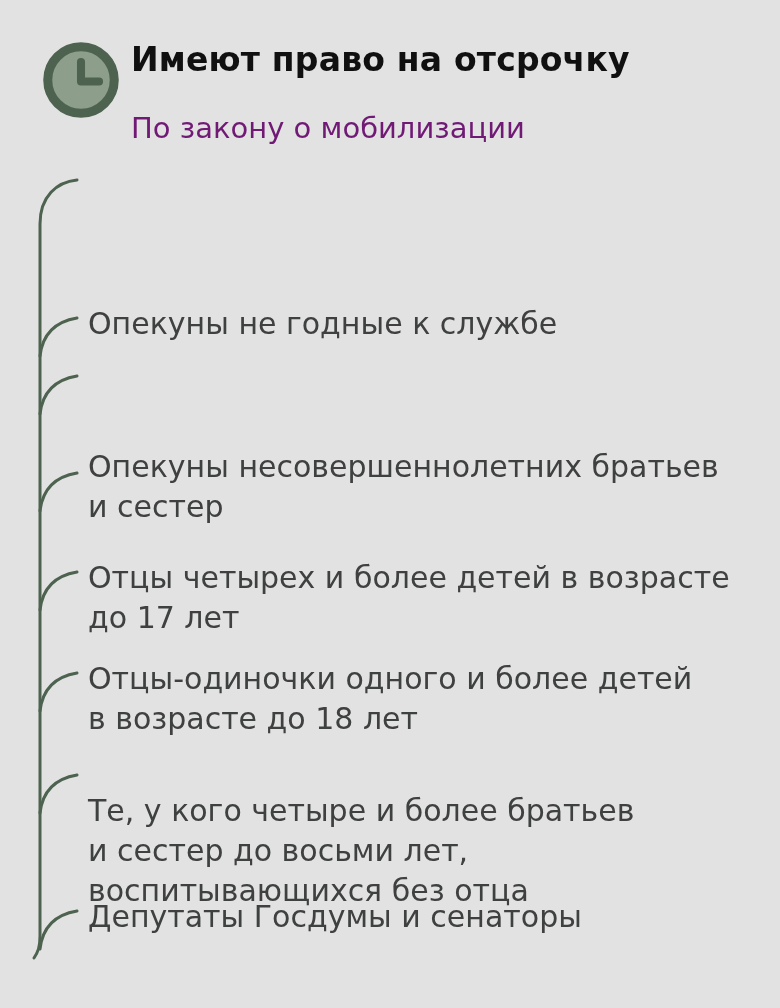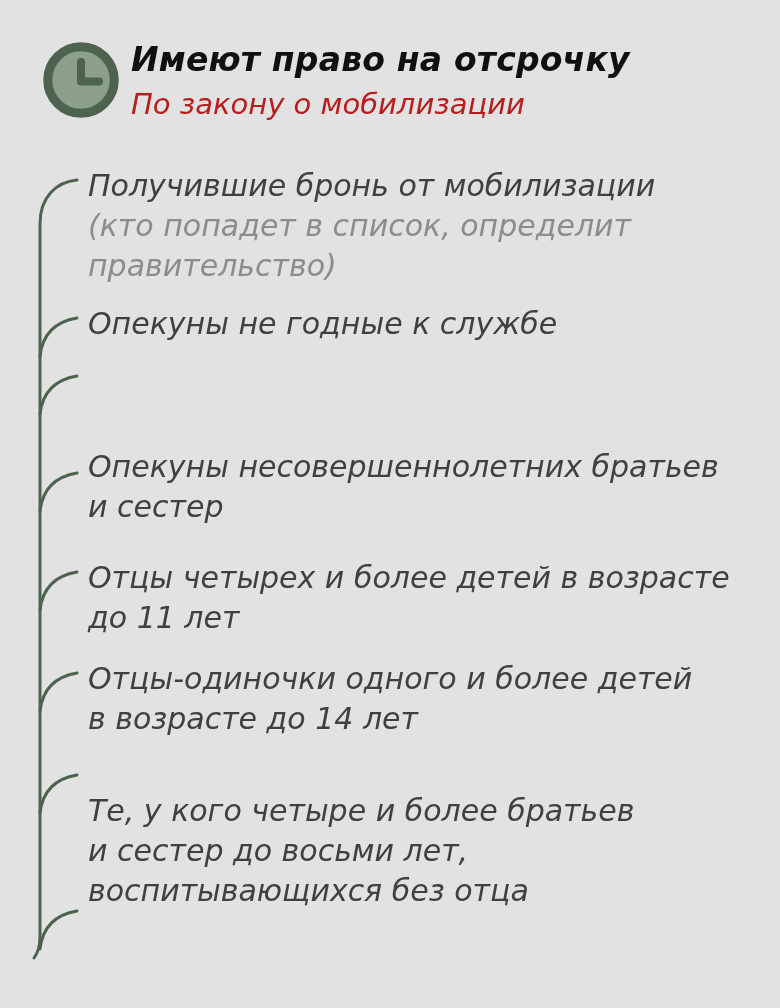--- a/index.html
+++ b/index.html
@@ -11,37 +11,37 @@
     --muted:#8c8c8c;
   }
   *{margin:0;padding:0;box-sizing:border-box;}
   html,body{width:780px;height:1008px;}
   body{
     background:var(--bg);
     font-family:"DejaVu Sans","Liberation Sans",sans-serif;
     position:relative;
     overflow:hidden;
   }
-  .page{position:absolute;inset:0;font-style:italic;}
+  .page{position:absolute;inset:0;}
   .header{position:absolute;left:0;top:0;width:780px;height:150px;}
   .icon-wrap{position:absolute;left:43px;top:42px;width:76px;height:76px;}
   .titles{position:absolute;left:131px;top:40px;width:620px;}
   .title{
     font-size:33px;
     line-height:40px;
     font-weight:700;
     color:var(--title);
     letter-spacing:.2px;
   }
   .subtitle{
-    margin-top:7px;
+    margin-top:31px;
     font-size:29px;
     line-height:34px;
     font-weight:400;
-    color:#b91c1c;
+    color:#701a75;
   }
   .vine{position:absolute;left:0;top:0;pointer-events:none;}
   .vine path{fill:none;stroke:var(--accent);stroke-width:3;stroke-linecap:round;}
   .list{position:absolute;inset:0;}
   .item{
     position:absolute;
     left:88px;
     width:660px;
     font-size:30px;
     line-height:40px;
@@ -73,28 +73,26 @@
     <path d="M 77 318 C 59 321, 43 330, 40 356"></path>
     <path d="M 77 376 C 59 379, 43 388, 40 414"></path>
     <path d="M 77 473 C 59 476, 43 485, 40 511"></path>
     <path d="M 77 572 C 59 575, 43 584, 40 610"></path>
     <path d="M 77 673 C 59 676, 43 685, 40 711"></path>
     <path d="M 77 775 C 59 778, 43 787, 40 813"></path>
     <path d="M 77 911 C 59 914, 43 923, 40 949"></path>
   </svg>
 
   <div class="list">
-    <div class="item" style="top:166px"><span class="main">Получившие бронь от мобилизации</span><span class="note">
-(кто попадет в список, определит
-правительство)</span></div>
     <div class="item" style="top:304px"><span class="main">Опекуны не годные к службе</span></div>
     <div class="item" style="top:447px"><span class="main">Опекуны несовершеннолетних братьев
 и сестер</span></div>
     <div class="item" style="top:558px"><span class="main">Отцы четырех и более детей в возрасте
-до 11 лет</span></div>
+до 17 лет</span></div>
     <div class="item" style="top:659px"><span class="main">Отцы-одиночки одного и более детей
-в возрасте до 14 лет</span></div>
+в возрасте до 18 лет</span></div>
     <div class="item" style="top:791px"><span class="main">Те, у кого четыре и более братьев
 и сестер до восьми лет,
 воспитывающихся без отца</span></div>
+    <div class="item" style="top:897px"><span class="main">Депутаты Госдумы и сенаторы</span></div>
   </div>
 
 </div>
 
 </body></html>

